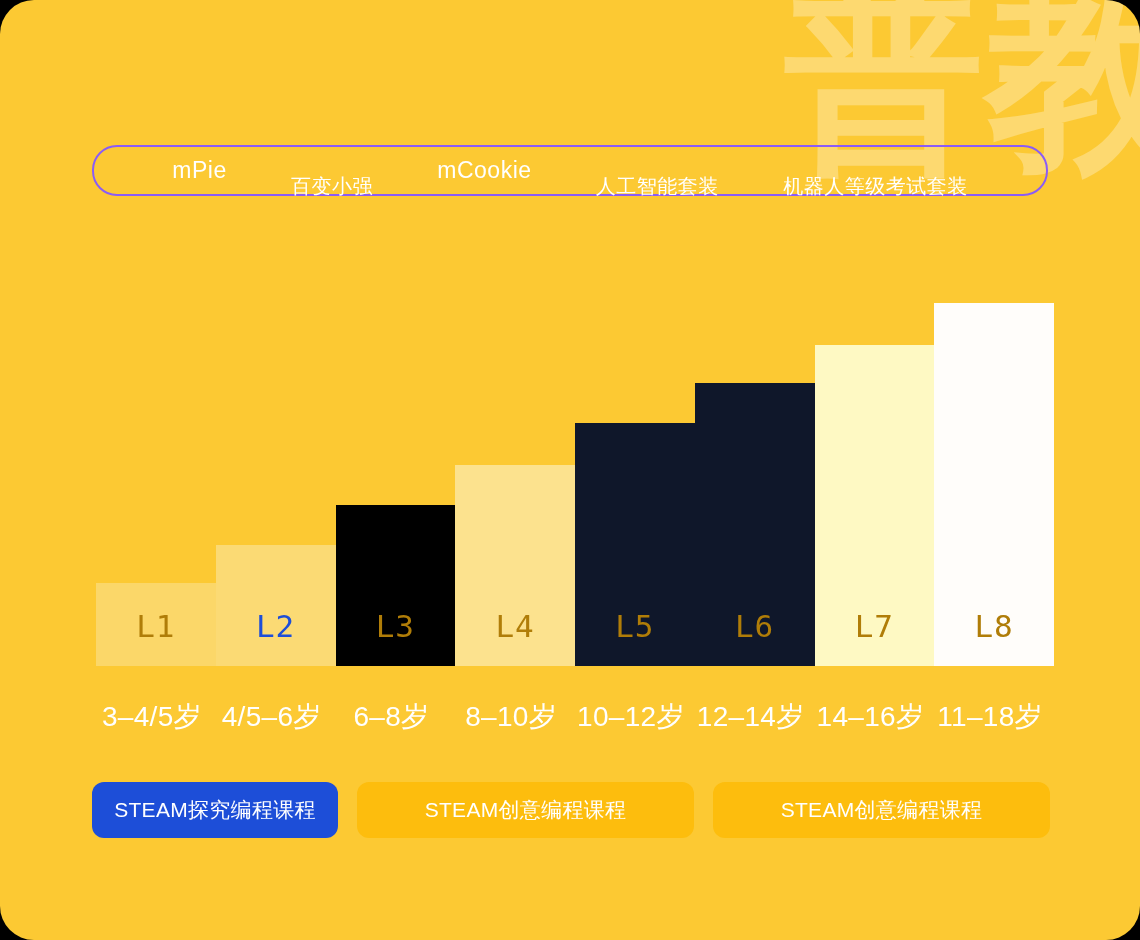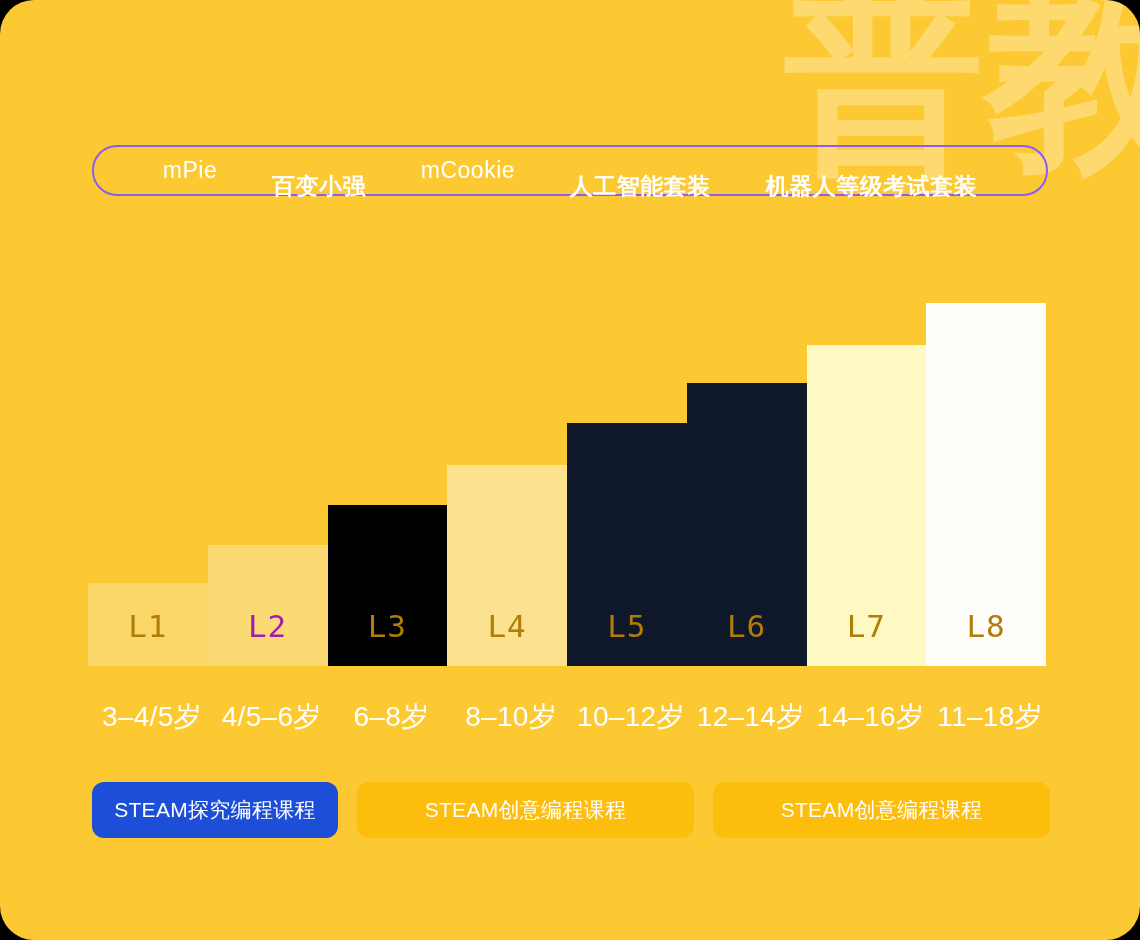--- a/index.html
+++ b/index.html
@@ -52,26 +52,26 @@
     justify-content: space-evenly;
     padding: 0 14px;
   }
   .product-item {
     color: #FFFFFF;
     font-size: 23px;
     letter-spacing: 0.5px;
     white-space: nowrap;
     cursor: pointer;
   }
-  .product-item.cn { font-size: 23px; font-weight: 700; margin-top: 31px; }
+  .product-item.cn { font-size: 20px; font-weight: 400; margin-top: 31px; }
 
   
   #chart {
     position: absolute;
-    left: 88px;
+    left: 96px;
     top: 290px;
     width: 958px;
     height: 376px;
     display: flex;
     align-items: flex-end;
   }
   .bar {
     flex: 1 1 0;
     position: relative;
     display: flex;
@@ -144,21 +144,21 @@
     <span class="product-item">mCookie</span>
     <span class="product-item cn">人工智能套装</span>
     <span class="product-item cn">机器人等级考试套装</span>
   </div>
 
   <div id="chart">
     <div class="bar" style="height: 22.0745%; background: rgb(251, 215, 105);">
       <span class="bar-label" style="color: rgb(176, 125, 8);">L1</span>
     </div>
     <div class="bar" style="height: 32.1809%; background: rgb(251, 218, 116);">
-      <span class="bar-label" style="color: #a21caf;">L2</span>
+      <span class="bar-label" style="color: #1d4ed8;">L2</span>
     </div>
     <div class="bar" style="height: 42.8191%; background: #000000;">
       <span class="bar-label" style="color: rgb(176, 125, 8);">L3</span>
     </div>
     <div class="bar" style="height: 53.4574%; background: rgb(252, 226, 142);">
       <span class="bar-label" style="color: rgb(176, 125, 8);">L4</span>
     </div>
     <div class="bar" style="height: 64.6277%; background: #0f172a; margin-top: 16px;">
       <span class="bar-label" style="color: rgb(176, 125, 8);">L5</span>
     </div>

